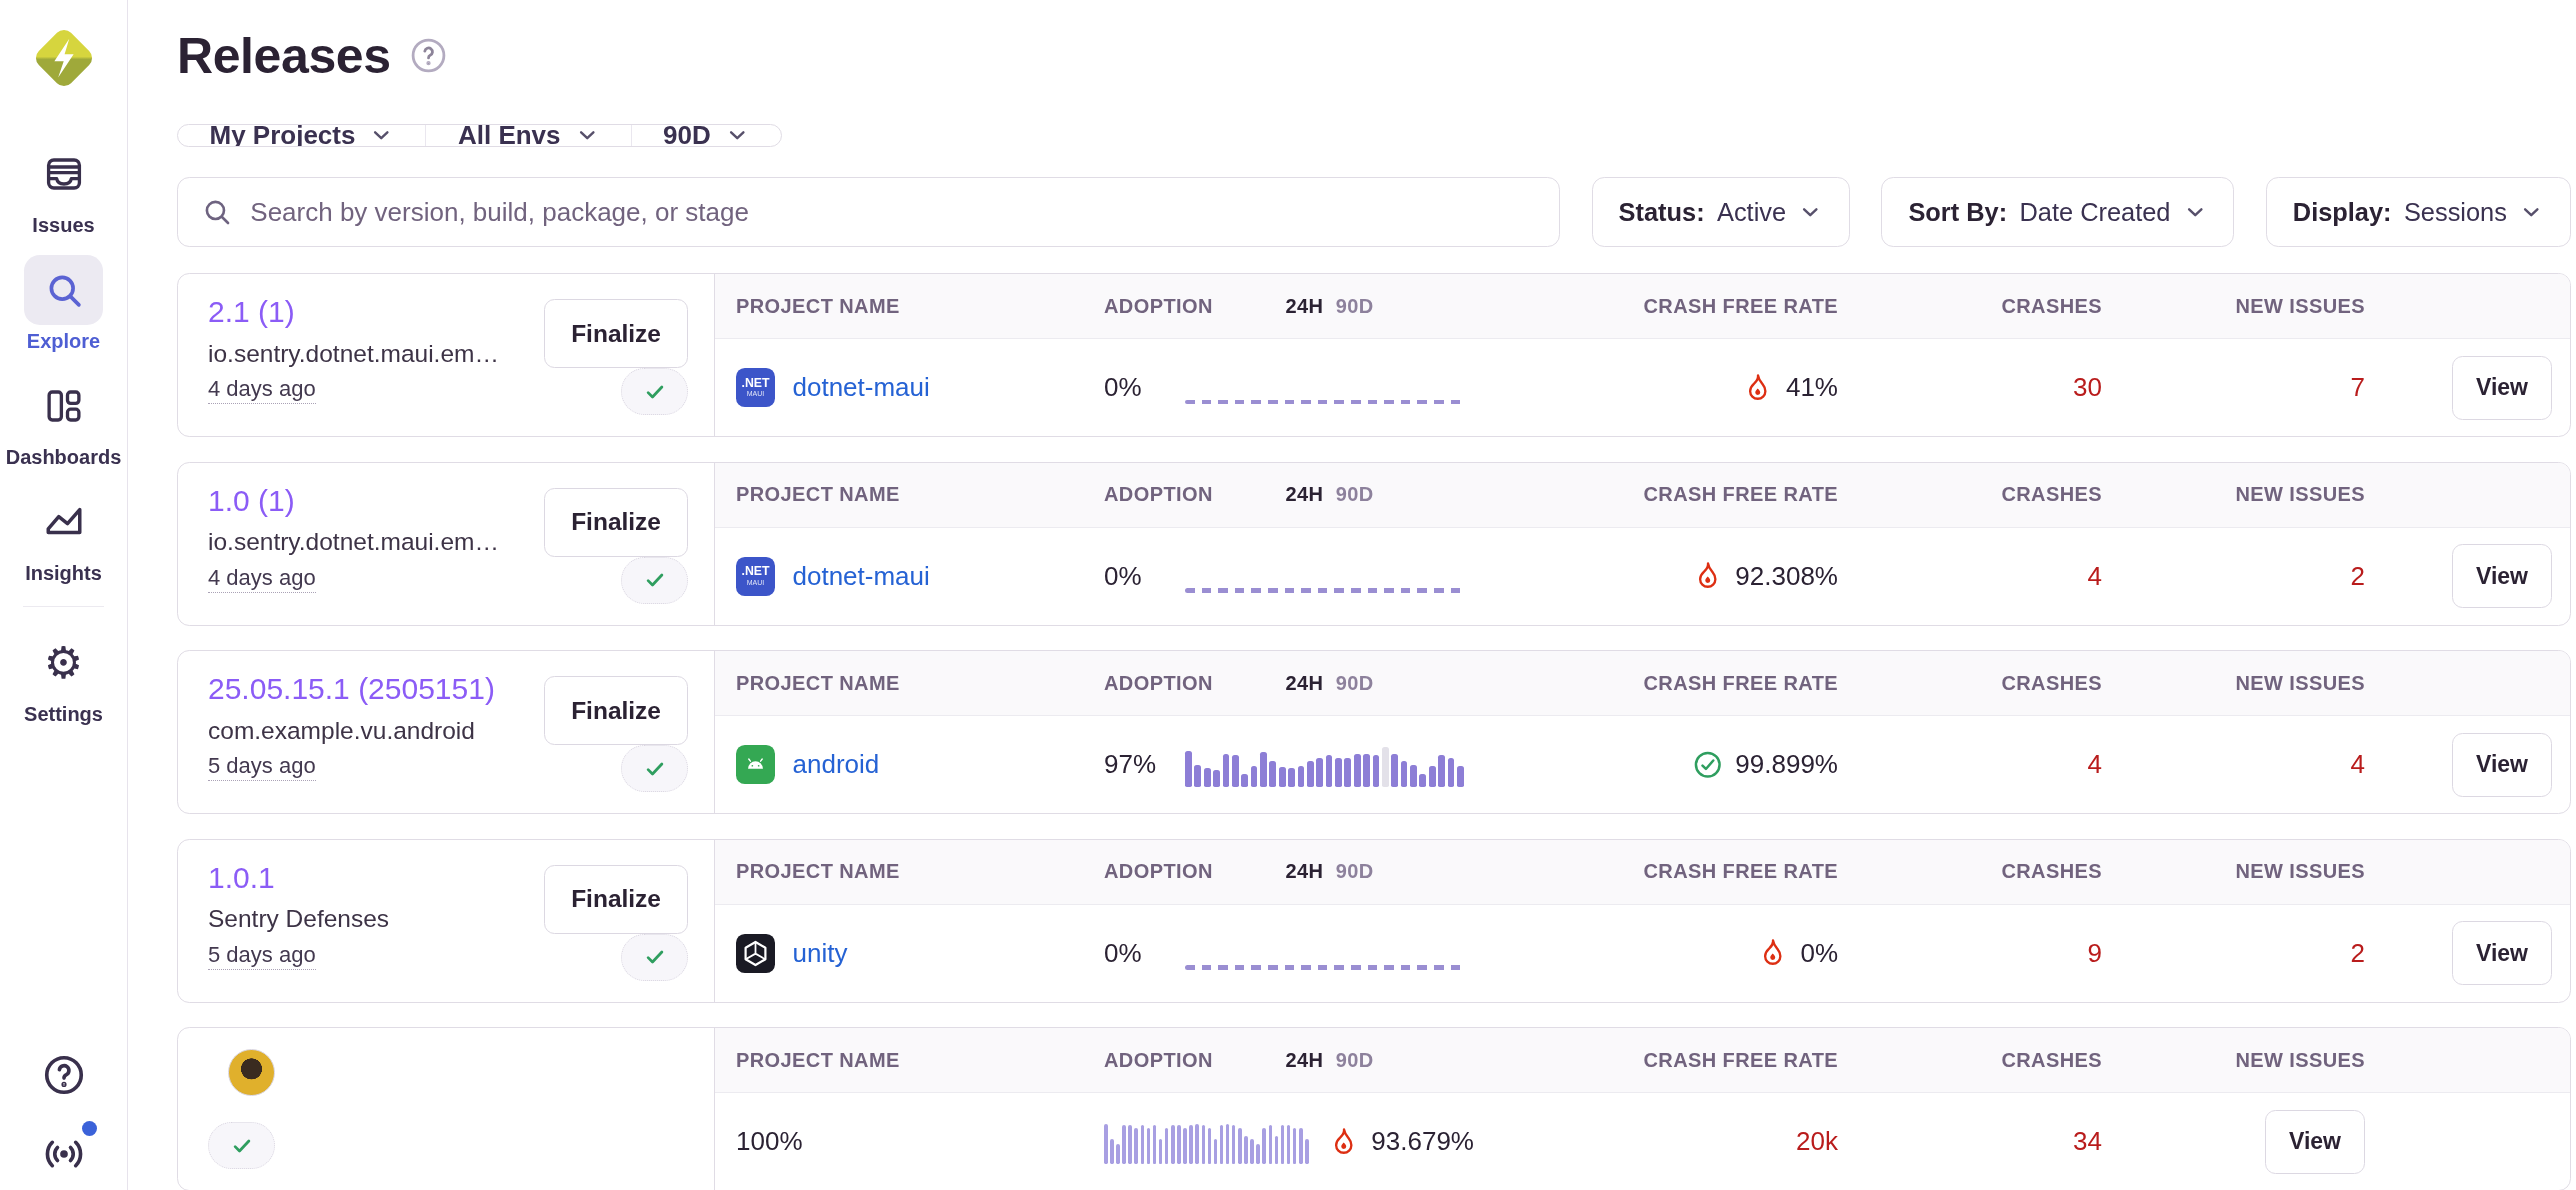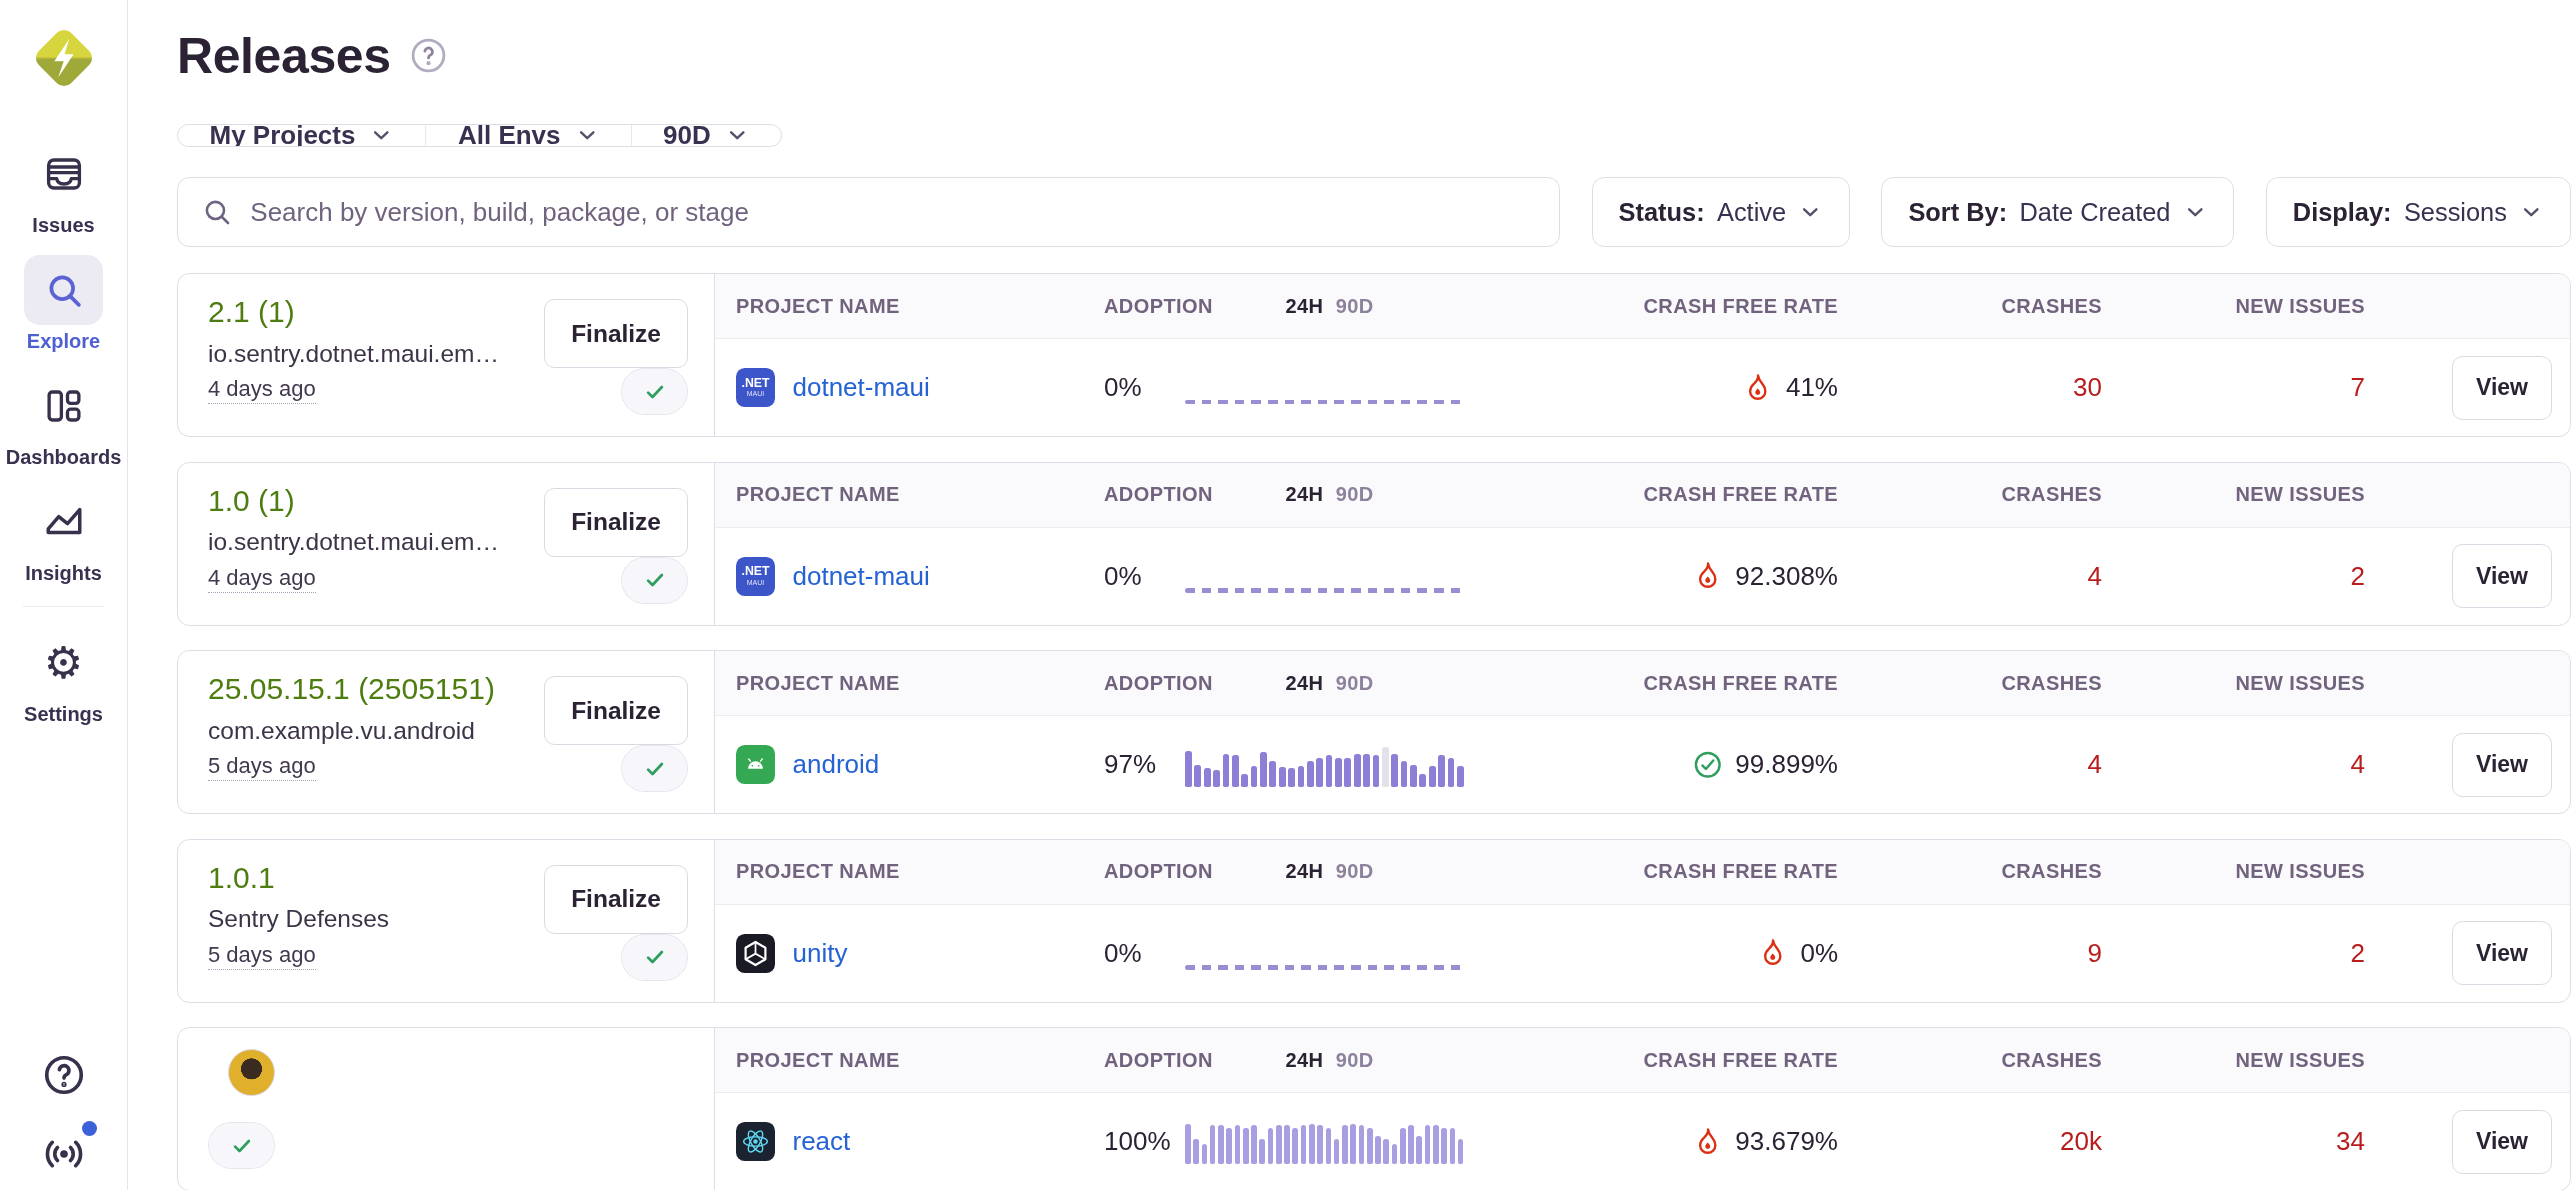--- a/index.html
+++ b/index.html
@@ -58,21 +58,21 @@
   .search-input::placeholder { color: #71637e; }
   .control { height: 70px; border: 1.8px solid #e0dce5; border-radius: 12.3px; display: flex; align-items: center; gap: 12.3px; padding: 0 26px; font-size: 25.4px; background: #fff; cursor: pointer; white-space: nowrap; }
   .control b { font-weight: 700; color: #2b2233; }
   .control .val { color: #3a3150; }
 
   
   .cards { display: flex; flex-direction: column; gap: 24.5px; }
   .card { display: flex; border: 1.8px solid #e0dce5; border-radius: 12.3px; height: 164px; overflow: hidden; background: #fff; flex: 0 0 164px; }
   .card-left { width: 537px; flex: 0 0 537px; border-right: 1.8px solid #e0dce5; padding: 21px 26px 21px 30px; display: flex; }
   .cl-text { flex: 1; min-width: 0; display: flex; flex-direction: column; }
-  .version { font-size: 30px; color: #4d7c0f; margin-bottom: 10.5px; white-space: nowrap; overflow: hidden; }
+  .version { font-size: 30px; color: #8b5cf6; margin-bottom: 10.5px; white-space: nowrap; overflow: hidden; }
   .package { font-size: 24.5px; color: #3d3346; margin-bottom: 8.8px; white-space: nowrap; overflow: hidden; }
   .dateline { font-size: 22px; color: #43394f; white-space: nowrap; }
   .date { border-bottom: 1.8px dotted #aaa2b6; padding-bottom: 1.8px; }
   .cl-actions { display: flex; flex-direction: column; align-items: flex-end; justify-content: flex-end; }
   .cl-actions.with-avatar { justify-content: space-between; }
   .btn { background: #fff; border: 1.8px solid #dcd8e2; border-radius: 10.5px; color: #2b2233; font-family: "Liberation Sans", sans-serif; cursor: pointer; }
   .finalize { height: 69px; padding: 0 26px; font-size: 24.5px; font-weight: 700; }
   .avatar { width: 47px; height: 47px; border-radius: 50%; background: radial-gradient(circle at 50% 42%, #3a2b20 0 30%, #e0b02c 31% 70%, #c99e2e); border: 0.9px solid #d8d4de; }
   .approve-pill { width: 67px; height: 47px; border-radius: 23.6px; background: #f7f6fa; border: 1.8px dotted #d9d5e0; display: flex; align-items: center; justify-content: center; cursor: pointer; }
   .approve-pill svg { width: 30px; height: 30px; }
@@ -543,33 +543,20 @@
       <div class="thead">
         <div class="th">PROJECT NAME</div>
         <div class="th">ADOPTION</div>
         <div class="th th-24h"><span class="d24">24H</span><span class="d90">90D</span></div>
         <div class="th th-right">CRASH FREE RATE</div>
         <div class="th th-right">CRASHES</div>
         <div class="th th-right">NEW ISSUES</div>
         <div class="th"></div>
       </div>
       <div class="trow">
-        <div class="td td-project">
-          <span class="pi pi-react">
-                <svg viewBox="0 0 24 24">
-                  <g fill="none" stroke="#5fd9f3" stroke-width="1">
-                    <ellipse cx="12" cy="12" rx="8.6" ry="3.4"></ellipse>
-                    <ellipse cx="12" cy="12" rx="8.6" ry="3.4" transform="rotate(60 12 12)"></ellipse>
-                    <ellipse cx="12" cy="12" rx="8.6" ry="3.4" transform="rotate(120 12 12)"></ellipse>
-                  </g>
-                  <circle cx="12" cy="12" r="1.6" fill="#5fd9f3"></circle>
-                </svg>
-              </span>
-          <a class="proj-link">react</a>
-        </div>
         <div class="td td-adoption">100%</div>
         <div class="td td-chart">
               <div class="bar" style="height: 40px; background: rgb(168, 159, 226);"></div>
               <div class="bar" style="height: 24.5px; background: rgb(168, 159, 226);"></div>
               <div class="bar" style="height: 20px; background: rgb(168, 159, 226);"></div>
               <div class="bar" style="height: 39px; background: rgb(168, 159, 226);"></div>
               <div class="bar" style="height: 39px; background: rgb(168, 159, 226);"></div>
               <div class="bar" style="height: 36px; background: rgb(168, 159, 226);"></div>
               <div class="bar" style="height: 39px; background: rgb(168, 159, 226);"></div>
               <div class="bar" style="height: 36px; background: rgb(168, 159, 226);"></div>

